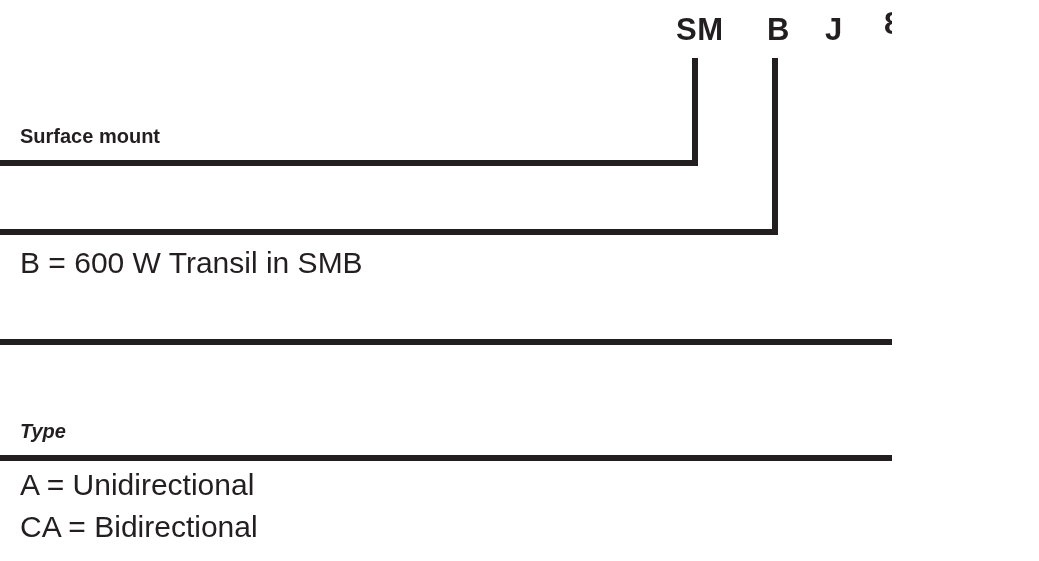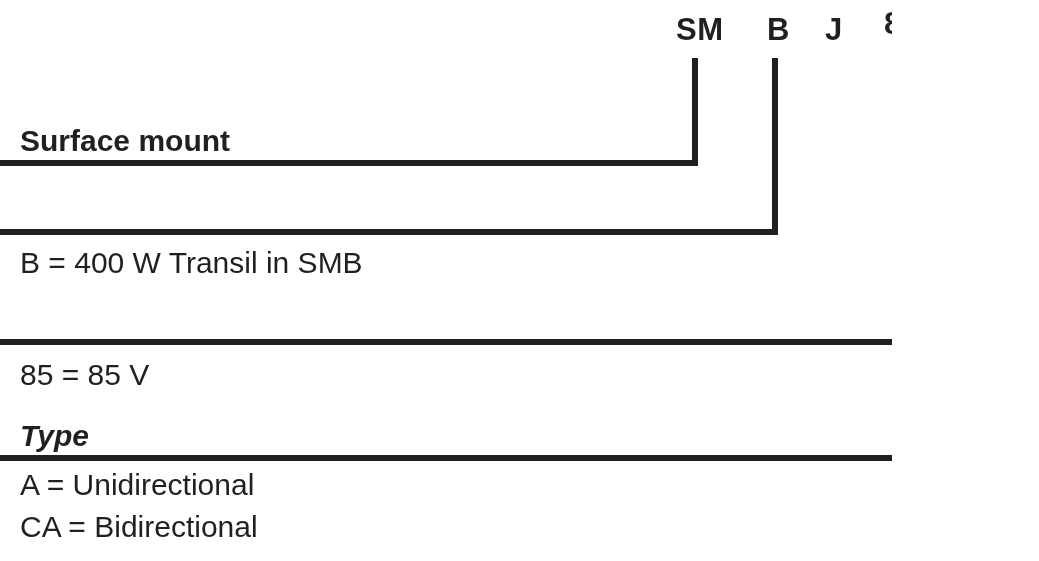--- a/index.html
+++ b/index.html
@@ -32,21 +32,21 @@
   .code-sm { left: 676px; top: 14px; }
   .code-b  { left: 767px; top: 14px; }
   .code-j  { left: 825px; top: 14px; }
   .code-85 { left: 884px; top: 8px; }
   .code-ca { left: 962px; top: 14px; }
 
   
   .heading {
     position: absolute;
     left: 20px;
-    font-size: 30px;
+    font-size: 20px;
     font-weight: bold;
     line-height: 1;
     white-space: nowrap;
     color: #231f20;
   }
   .desc {
     position: absolute;
     left: 20px;
     font-size: 30px;
     font-weight: normal;
@@ -98,23 +98,22 @@
 
   <div class="leader l-sm"></div>
   <div class="leader l-b"></div>
   <div class="leader l-85"></div>
   <div class="leader l-ca"></div>
 
   <div class="heading h-surface">Surface mount</div>
   <div class="rule r-surface"></div>
 
   <div class="rule r-peak"></div>
-  <div class="desc d-peak">B = 400 W Transil in SMB</div>
+  <div class="desc d-peak">B = 600 W Transil in SMB</div>
 
   <div class="rule r-stand"></div>
-  <div class="desc d-stand">85 = 85 V</div>
 
   <div class="heading h-type">Type</div>
   <div class="rule r-type"></div>
   <div class="desc d-typea">A = Unidirectional</div>
   <div class="desc d-typeca">CA = Bidirectional</div>
 
 </div>
 
 </body></html>

